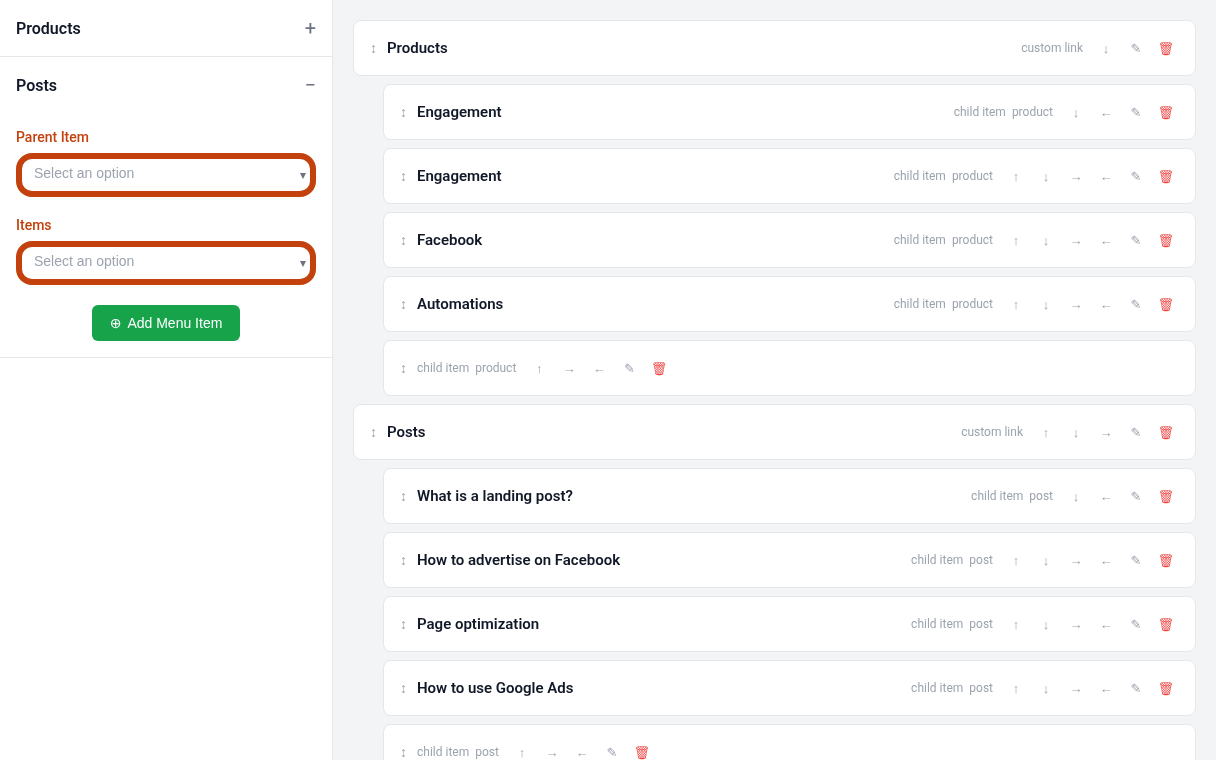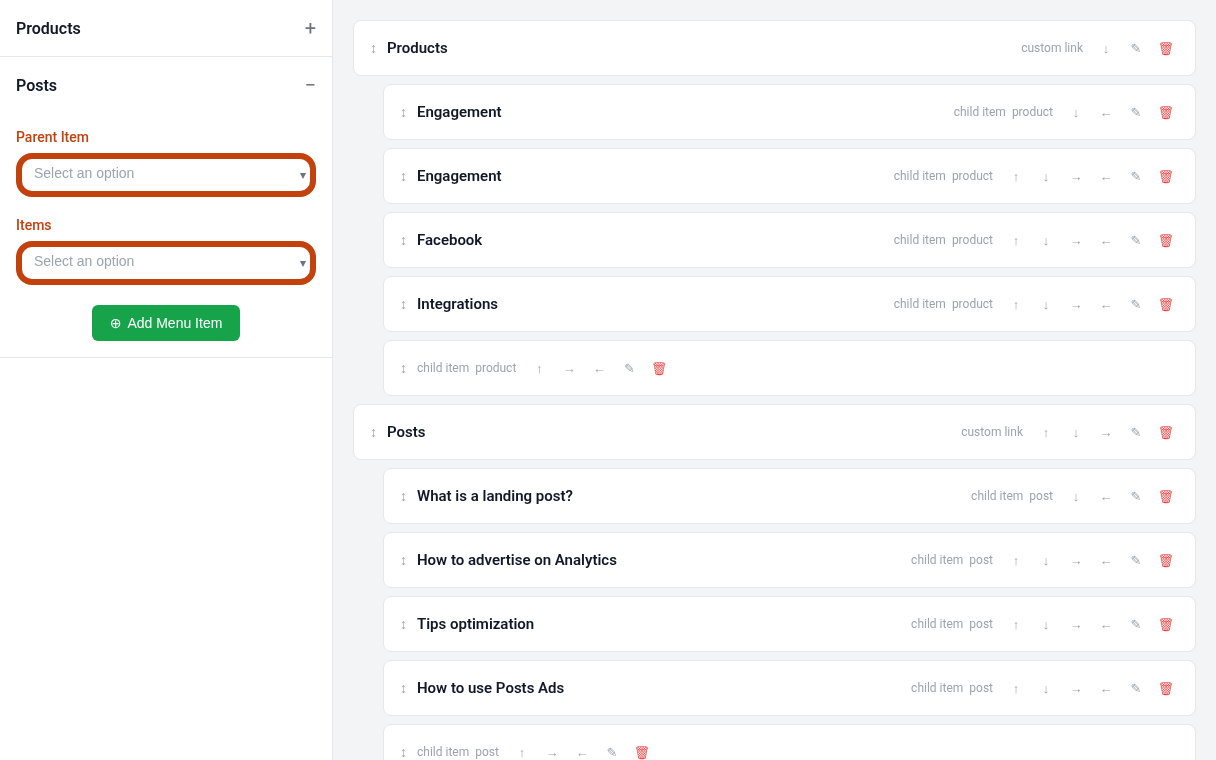--- a/index.html
+++ b/index.html
@@ -295,21 +295,21 @@
       <span class="action-icon">↓</span>
       <span class="action-icon">→</span>
       <span class="action-icon">←</span>
       <span class="action-icon">✎</span>
       <span class="action-icon delete">🗑</span>
     </div>
   </div>
 
   <div class="menu-item-card child">
     <span class="sort-icon">↕</span>
-    <span class="item-label">Integrations</span>
+    <span class="item-label">Automations</span>
     <div class="item-meta">
       <span class="badge">child item</span>
       <span class="badge">product</span>
     </div>
     <div class="action-icons">
       <span class="action-icon">↑</span>
       <span class="action-icon">↓</span>
       <span class="action-icon">→</span>
       <span class="action-icon">←</span>
       <span class="action-icon">✎</span>
@@ -357,55 +357,55 @@
     <div class="action-icons">
       <span class="action-icon">↓</span>
       <span class="action-icon">←</span>
       <span class="action-icon">✎</span>
       <span class="action-icon delete">🗑</span>
     </div>
   </div>
 
   <div class="menu-item-card child">
     <span class="sort-icon">↕</span>
-    <span class="item-label">How to advertise on Analytics</span>
+    <span class="item-label">How to advertise on Facebook</span>
     <div class="item-meta">
       <span class="badge">child item</span>
       <span class="badge">post</span>
     </div>
     <div class="action-icons">
       <span class="action-icon">↑</span>
       <span class="action-icon">↓</span>
       <span class="action-icon">→</span>
       <span class="action-icon">←</span>
       <span class="action-icon">✎</span>
       <span class="action-icon delete">🗑</span>
     </div>
   </div>
 
   <div class="menu-item-card child">
     <span class="sort-icon">↕</span>
-    <span class="item-label">Tips optimization</span>
+    <span class="item-label">Page optimization</span>
     <div class="item-meta">
       <span class="badge">child item</span>
       <span class="badge">post</span>
     </div>
     <div class="action-icons">
       <span class="action-icon">↑</span>
       <span class="action-icon">↓</span>
       <span class="action-icon">→</span>
       <span class="action-icon">←</span>
       <span class="action-icon">✎</span>
       <span class="action-icon delete">🗑</span>
     </div>
   </div>
 
   <div class="menu-item-card child">
     <span class="sort-icon">↕</span>
-    <span class="item-label">How to use Posts Ads</span>
+    <span class="item-label">How to use Google Ads</span>
     <div class="item-meta">
       <span class="badge">child item</span>
       <span class="badge">post</span>
     </div>
     <div class="action-icons">
       <span class="action-icon">↑</span>
       <span class="action-icon">↓</span>
       <span class="action-icon">→</span>
       <span class="action-icon">←</span>
       <span class="action-icon">✎</span>

